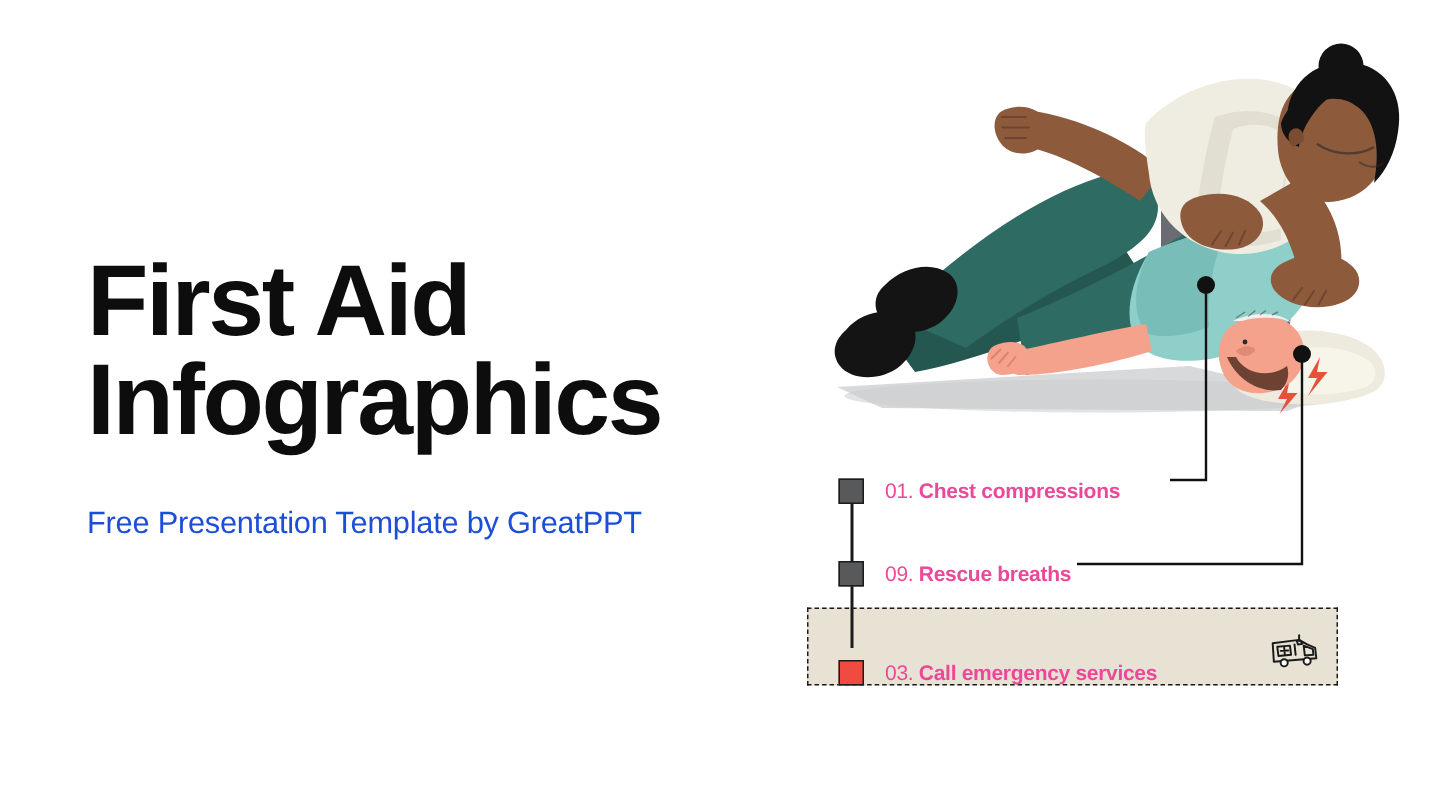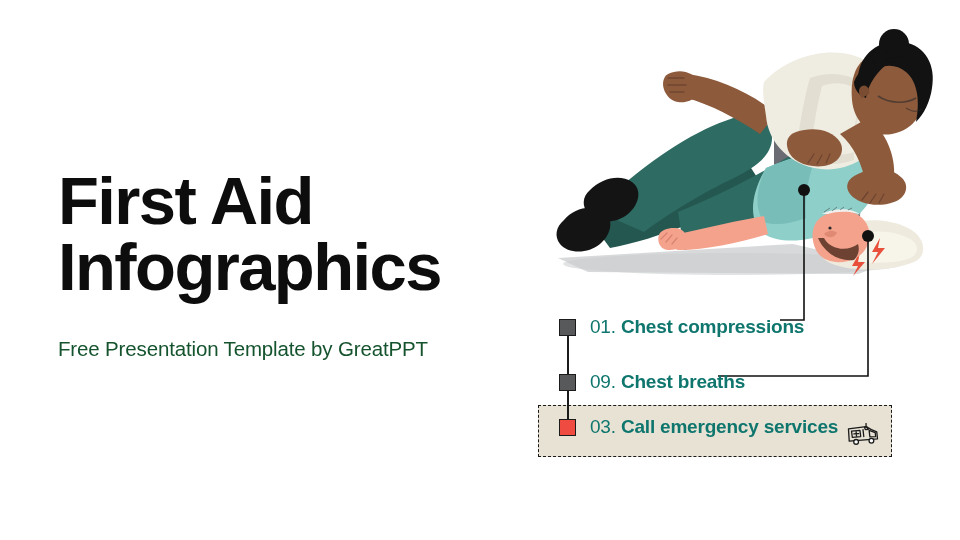--- a/index.html
+++ b/index.html
@@ -35,21 +35,21 @@
     color: #0d0d0d;
     margin: 0;
     white-space: pre-line;
   }
   .slide-subtitle {
     position: absolute;
     left: 58px;
     top: 337px;
     font-size: 20.5px;
     letter-spacing: -0.15px;
-    color: #14532d;
+    color: #1d4ed8;
     white-space: nowrap;
   }
 
   
   .footer {
     position: absolute;
     left: 0;
     right: 0;
     top: 510px;
     text-align: center;
@@ -97,35 +97,35 @@
   }
   .step {
     position: absolute;
     left: 0;
     height: 30px;
     display: flex;
     align-items: center;
   }
   .step-1 { top: 12px; }
   .step-2 { top: 67px; }
-  .step-3 { top: 112px; }
+  .step-3 { top: 133px; }
   .bullet {
     width: 17px;
     height: 17px;
     margin-left: 21px;
     box-sizing: border-box;
     border: 1.5px solid #1b1b1b;
     flex: none;
   }
   .bullet-dark { background: #58595b; }
   .bullet-red  { background: #ef4b41; }
   .step-label {
     margin-left: 14px;
-    font-size: 19px;
-    color: #0f766e;
+    font-size: 14px;
+    color: #ec4899;
     letter-spacing: -0.2px;
     white-space: nowrap;
   }
   .step-num {
     font-weight: normal;
     letter-spacing: -0.2px;
   }
   .step-text {
     font-weight: bold;
     letter-spacing: -0.2px;
@@ -250,21 +250,21 @@
       <span class="step-label">
         <span class="step-num">01.</span>
         <span class="step-text">Chest compressions</span>
       </span>
     </div>
 
     <div class="step step-2">
       <span class="bullet bullet-dark"></span>
       <span class="step-label">
         <span class="step-num">09.</span>
-        <span class="step-text">Chest breaths</span>
+        <span class="step-text">Rescue breaths</span>
       </span>
     </div>
 
     <div class="step step-3">
       <span class="bullet bullet-red"></span>
       <span class="step-label">
         <span class="step-num">03.</span>
         <span class="step-text">Call emergency services</span>
       </span>
     </div>

